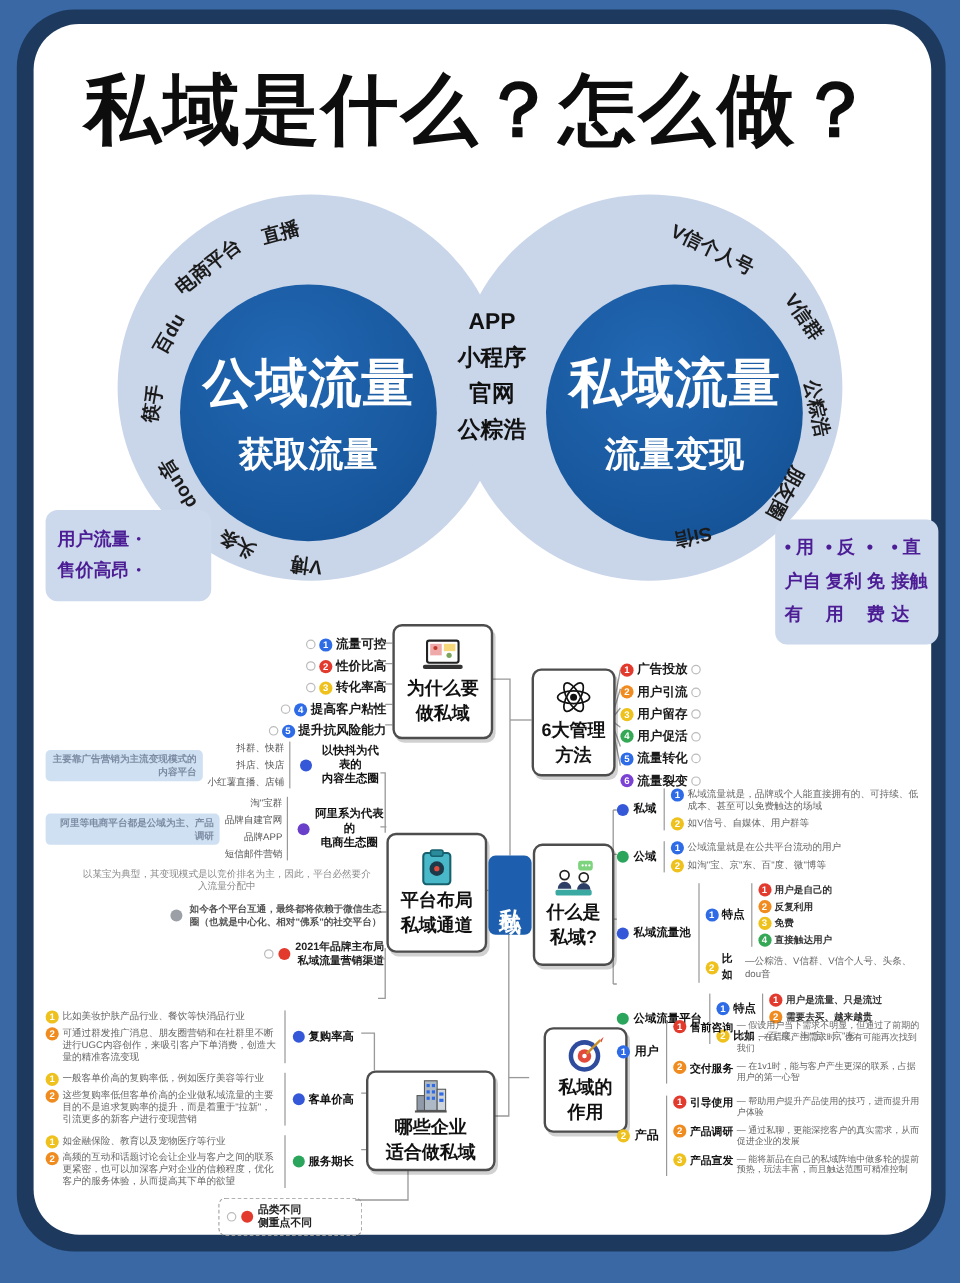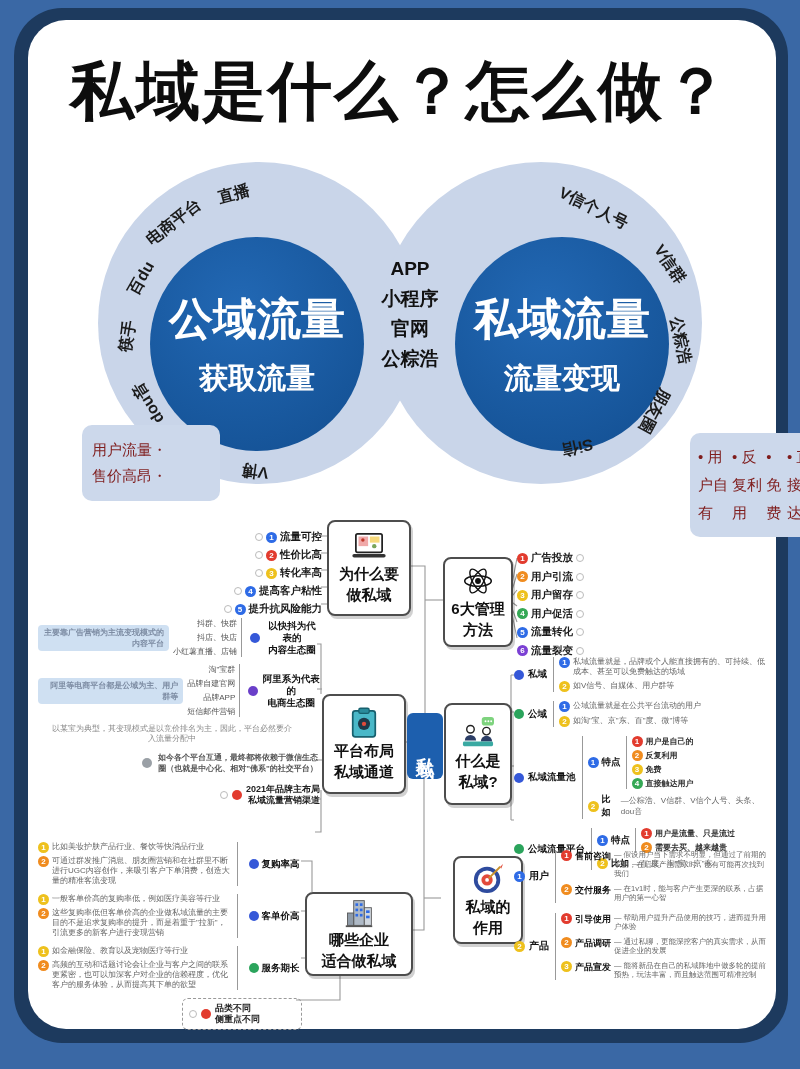--- a/index.html
+++ b/index.html
@@ -8,21 +8,21 @@
   .frame-navy{position:absolute;left:14px;top:8px;right:12px;bottom:26px;background:#1d3a5e;border-radius:48px;}
   .card{position:absolute;left:28px;top:20px;right:24px;bottom:40px;background:#fff;border-radius:38px;}
   .title{position:absolute;left:0;top:48px;width:100%;text-align:center;font-size:64px;font-weight:900;color:#0d0d0d;letter-spacing:2px;margin:0;z-index:3;}
   
   .circle-outer{position:absolute;width:322px;height:322px;border-radius:50%;background:#c9d5e9;z-index:2;}
   .circle-inner{position:absolute;width:214px;height:214px;border-radius:50%;background:radial-gradient(circle at 42% 32%,#2268b4,#124e90);z-index:3;display:flex;flex-direction:column;align-items:center;justify-content:center;gap:10px;}
   .ct{color:#fff;font-size:44px;font-weight:900;}
   .cs{color:#fff;font-size:29px;font-weight:bold;}
   .ring{position:absolute;z-index:4;font-size:16px;font-weight:bold;color:#1b1b1b;white-space:nowrap;}
   .mid{position:absolute;left:364px;top:254px;width:92px;z-index:4;text-align:center;font-size:19px;font-weight:bold;color:#111;line-height:30px;display:flex;flex-direction:column;}
-  .vbox{position:absolute;background:#ccd8eb;border-radius:10px;z-index:4;font-weight:normal;color:#7f1d1d;margin-left:44px;}
+  .vbox{position:absolute;background:#ccd8eb;border-radius:10px;z-index:4;font-weight:bold;color:#4c1d95;}
   .vbox.l{left:38px;top:425px;width:118px;padding:12px 10px;font-size:15px;line-height:26px;}
   .vbox.r{left:646px;top:433px;width:120px;padding:10px 8px;font-size:15px;line-height:28px;}
   .vbox.r div::before{content:"• ";}
   
   .wires{position:absolute;left:0;top:0;z-index:2;pointer-events:none;}
   .node{position:absolute;z-index:3;background:#fff;border:2px solid #4d4d4d;border-radius:8px;box-shadow:2px 3px 0 rgba(0,0,0,.18);display:flex;flex-direction:column;align-items:center;justify-content:center;gap:3px;text-align:center;}
   .nl{font-size:15px;line-height:18px;font-weight:bold;color:#111;}
   .center-node{position:absolute;left:407px;top:713px;width:36px;height:66px;z-index:4;background:#1d5fae;border-radius:6px;color:#fff;font-size:18px;font-weight:bold;display:flex;align-items:center;justify-content:center;writing-mode:vertical-rl;text-orientation:upright;letter-spacing:4px;}
   .badge{display:inline-flex;width:11px;height:11px;border-radius:50%;color:#fff;font-size:8px;line-height:11px;justify-content:center;align-items:center;font-weight:bold;flex:none;}
   .b-red{background:#e23b2e;} .b-orange{background:#f08c1f;} .b-yellow{background:#eec11d;}
@@ -35,40 +35,40 @@
   
   .why-items{position:absolute;left:150px;top:530px;width:172px;z-index:3;display:flex;flex-direction:column;align-items:flex-end;gap:4px;font-size:10.5px;font-weight:bold;color:#1a1a1a;}
   
   .meth-items{position:absolute;left:517px;top:551px;z-index:3;display:flex;flex-direction:column;gap:4.5px;font-size:10.5px;font-weight:bold;color:#1a1a1a;}
   
   .lay{position:absolute;left:38px;top:618px;width:282px;z-index:3;font-size:8px;color:#666;}
   .note{background:#cfe0f2;color:#7d8ca3;font-weight:bold;padding:2px 5px;border-radius:4px;text-align:right;font-size:8px;line-height:11px;}
   .childcol{display:flex;flex-direction:column;align-items:flex-end;gap:3px;border-right:1px solid #999;padding-right:4px;margin-right:4px;font-size:8px;color:#555;white-space:nowrap;}
   .result{font-weight:bold;color:#111;font-size:9.5px;line-height:12px;text-align:center;width:64px;}
   .lgrp{display:flex;align-items:center;justify-content:flex-end;gap:4px;margin-bottom:7px;}
-  .plain{color:#8a8a8a;text-align:center;width:240px;margin:0 0 8px 14px;line-height:10px;}
+  .plain{color:#8a8a8a;text-align:center;width:240px;margin:0 0 8px 31px;line-height:10px;}
   .graynote{display:flex;align-items:center;gap:6px;margin:4px 0 10px 104px;font-weight:bold;color:#555;line-height:11px;width:176px;text-align:center;}
   .rednote{display:flex;align-items:center;gap:4px;justify-content:flex-end;font-weight:bold;color:#222;font-size:9px;line-height:11px;text-align:right;}
   
   .what{position:absolute;left:514px;top:657px;width:252px;z-index:3;font-size:8px;color:#666;}
   .sect{display:flex;align-items:center;gap:4px;margin-bottom:9px;}
   .slabel{font-weight:bold;color:#111;font-size:9.5px;white-space:nowrap;flex:none;}
   .entries{border-left:1px solid #999;padding-left:5px;margin-left:2px;display:flex;flex-direction:column;gap:4px;}
   .e{display:flex;gap:3px;align-items:flex-start;line-height:10px;}
   .featwrap{display:flex;align-items:center;gap:3px;}
   .featcol{border-left:1px solid #999;padding-left:5px;margin-left:2px;display:flex;flex-direction:column;gap:3px;}
   .feat{display:flex;gap:3px;align-items:center;font-weight:bold;color:#333;}
   .exline{display:flex;gap:3px;align-items:center;}
   .exb{font-weight:bold;color:#111;font-size:9px;}
   
   .which{position:absolute;left:38px;top:842px;width:266px;z-index:3;font-size:8px;color:#666;}
   .wgrp{display:flex;align-items:center;gap:4px;margin-bottom:8px;}
   .etext{flex:1;border-right:1px solid #999;padding-right:5px;margin-right:2px;display:flex;flex-direction:column;gap:3px;}
   .er{display:flex;gap:3px;align-items:flex-start;line-height:10px;}
-  .wlabel{display:flex;align-items:center;gap:3px;font-weight:bold;color:#111;font-size:9.5px;width:60px;flex:none;justify-content:center;}
+  .wlabel{display:flex;align-items:center;gap:3px;font-weight:bold;color:#111;font-size:9.5px;width:60px;flex:none;}
   .dashedbox{margin-left:144px;width:106px;border:1px dashed #999;border-radius:6px;padding:4px 6px;display:flex;gap:4px;align-items:center;font-weight:bold;color:#222;font-size:9px;line-height:11px;}
   
   .role{position:absolute;left:514px;top:850px;width:254px;z-index:3;font-size:7.5px;color:#666;}
   .rgrp{display:flex;align-items:center;gap:4px;margin-bottom:10px;}
   .rlabel{font-weight:bold;color:#111;font-size:10px;flex:none;}
   .ritems{border-left:1px solid #999;padding-left:5px;margin-left:2px;display:flex;flex-direction:column;gap:5px;}
   .ritem{display:flex;gap:3px;align-items:flex-start;}
   .rtitle{font-weight:bold;color:#111;font-size:9px;white-space:nowrap;flex:none;}
   .rdesc{line-height:9.5px;}
   .rdesc::before{content:"— ";}
@@ -249,21 +249,21 @@
       <div class="note" style="width:138px;">主要靠广告营销为主流变现模式的内容平台</div>
       <div class="childcol">
         <span>抖群、快群</span>
         <span>抖店、快店</span>
         <span>小红薯直播、店铺</span>
       </div>
       <span class="dot d-blue"></span>
       <div class="result"><span>以快抖为代表的</span><br><span>内容生态圈</span></div>
     </div>
     <div class="lgrp">
-      <div class="note" style="width:150px;">阿里等电商平台都是公域为主、用户群等</div>
+      <div class="note" style="width:150px;">阿里等电商平台都是公域为主、产品调研</div>
       <div class="childcol">
         <span>淘"宝群</span>
         <span>品牌自建官网</span>
         <span>品牌APP</span>
         <span>短信邮件营销</span>
       </div>
       <span class="dot d-purple"></span>
       <div class="result"><span>阿里系为代表的</span><br><span>电商生态圈</span></div>
     </div>
     <div class="plain">以某宝为典型，其变现模式是以竞价排名为主，因此，平台必然要介入流量分配中</div>

